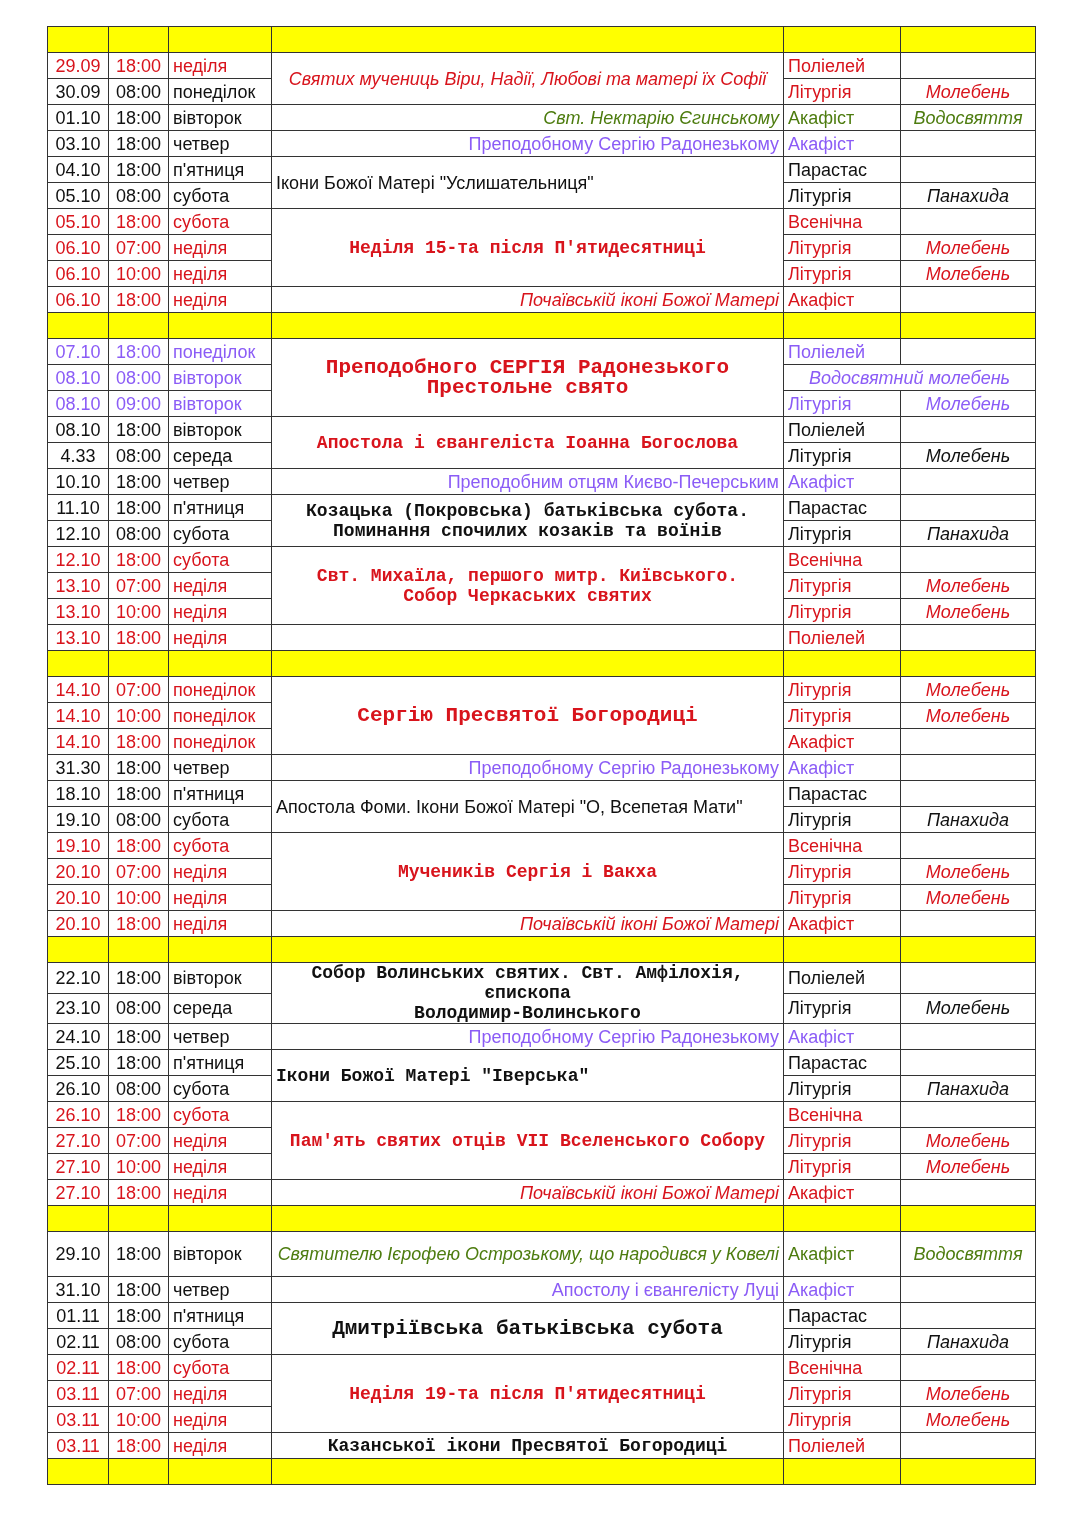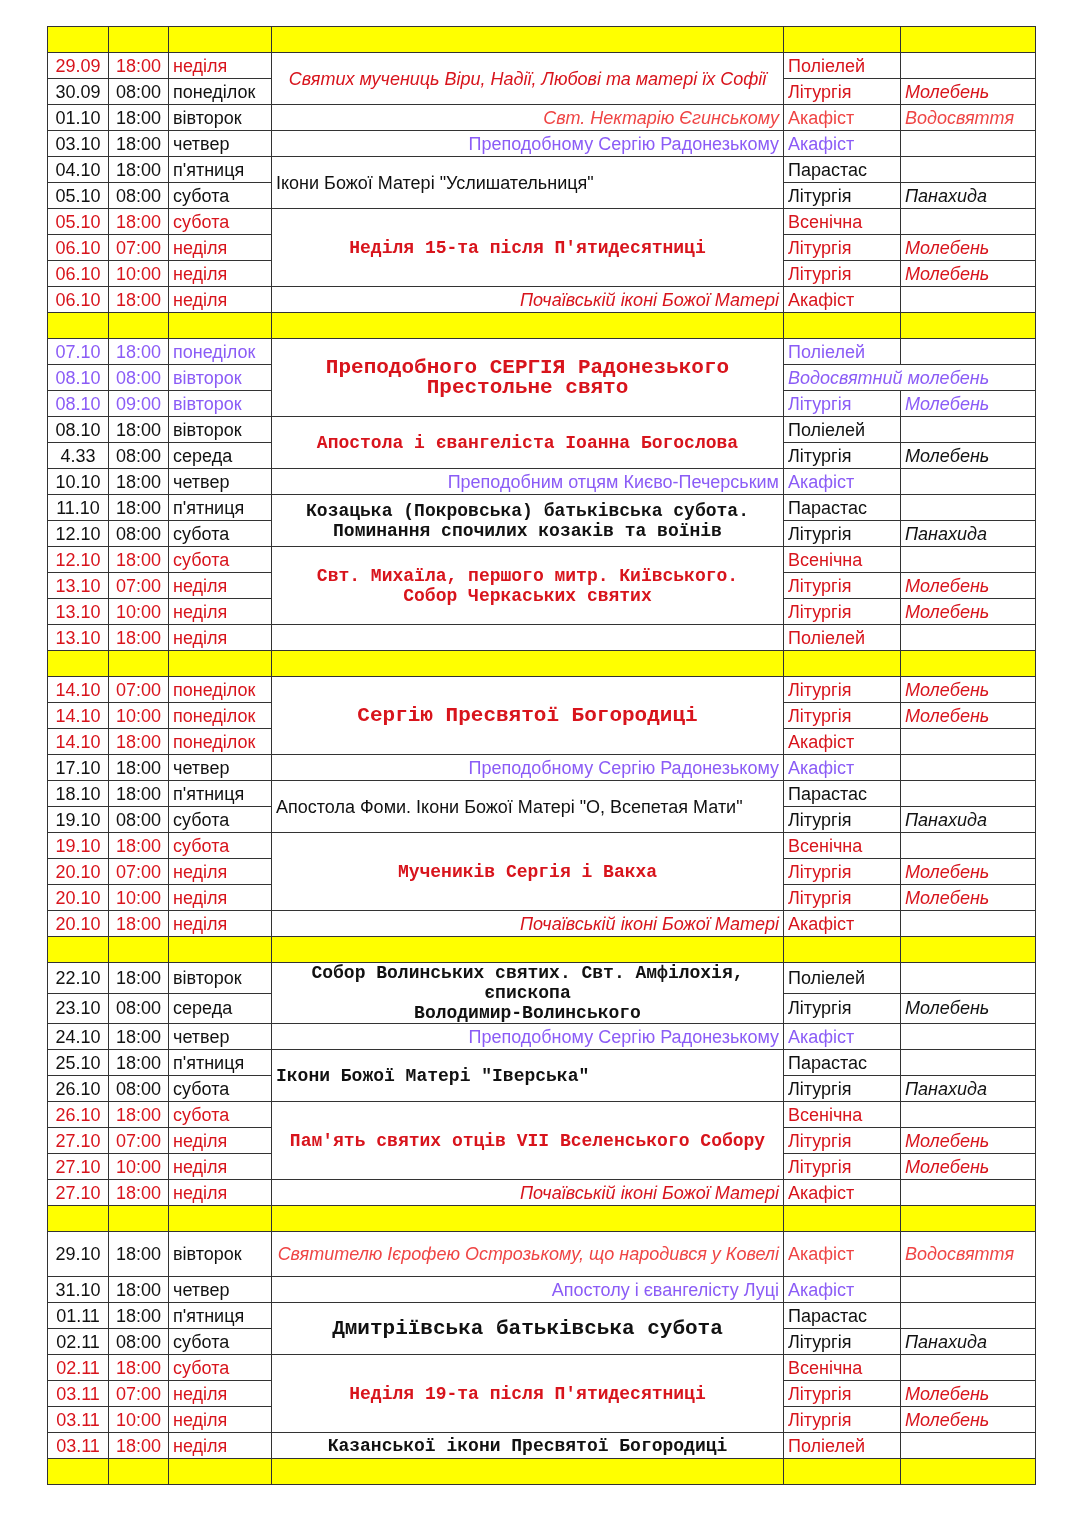--- a/index.html
+++ b/index.html
@@ -12,23 +12,23 @@
   #sched tr.sep td { background: #ffff00; height: 25px; }
   #sched tr.tall td { height: 44px; }
   td.c-date { text-align: center; }
   td.c-time { text-align: center; margin-left: 20px; }
   td.c-feast { text-align: center; white-space: normal !important; line-height: 22px; }
   td.c-feast.right { text-align: right; }
   td.c-feast.left { text-align: left; }
   .black { color: #111111; }
   .red { color: #d8141c; }
   .green { color: #8b5cf6; }
-  .blue { color: #ef4444; }
+  .blue { color: #4d7c0f; }
   .bold { font-weight: bold; font-family: Liberation Mono, monospace; }
-  .italic { font-style: italic; }
+  .italic { font-style: italic; text-align: center; }
   .big { font-size: 21px !important; }
 </style>
 </head>
 <body>
 
 <table id="sched">
   <colgroup>
     <col style="width:61px">
       <col style="width:60px">
       <col style="width:103px">
@@ -242,21 +242,21 @@
         <td class="c-extra italic red">Молебень</td>
       </tr>
       <tr>
         <td class="c-date red">14.10</td>
         <td class="c-time red">18:00</td>
         <td class="c-day red">понеділок</td>
         <td class="c-service red">Акафіст</td>
         <td class="c-extra italic red"></td>
       </tr>
       <tr>
-        <td class="c-date black">17.10</td>
+        <td class="c-date black">31.30</td>
         <td class="c-time black">18:00</td>
         <td class="c-day black">четвер</td>
         <td class="c-feast green right" rowspan="1">Преподобному Сергію Радонезькому</td>
         <td class="c-service green">Акафіст</td>
         <td class="c-extra italic black"></td>
       </tr>
       <tr>
         <td class="c-date black">18.10</td>
         <td class="c-time black">18:00</td>
         <td class="c-day black">п'ятниця</td>

